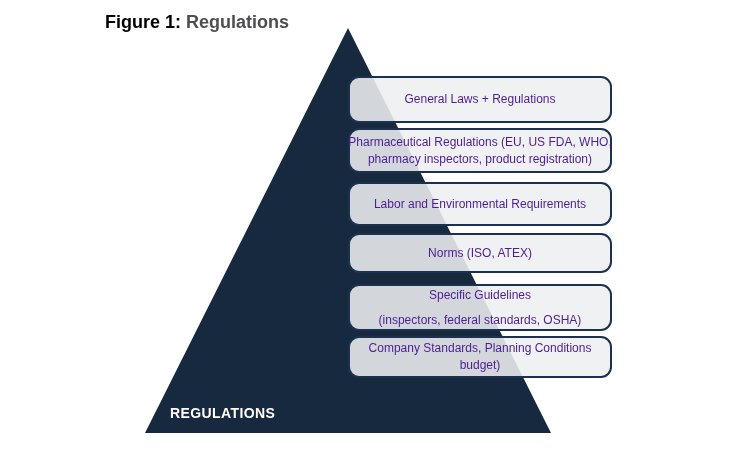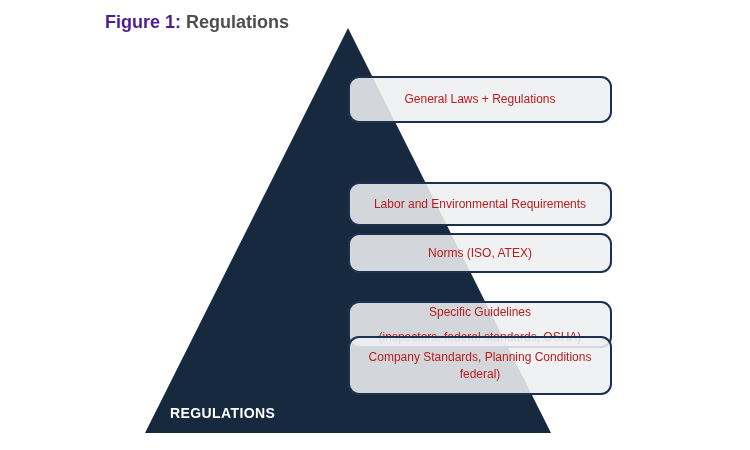--- a/index.html
+++ b/index.html
@@ -3,77 +3,81 @@
 <meta charset="utf-8">
 <style>
   html,body{margin:0;padding:0;background:#ffffff;}
   .canvas{
     position:relative;width:750px;height:450px;background:#ffffff;overflow:hidden;
     font-family:"Liberation Sans", sans-serif;
   }
   .fig-title{
     position:absolute;left:105px;top:12px;font-size:18px;font-weight:bold;white-space:nowrap;
   }
-  .fig-title .prefix{color:#4c1d95;margin-top:40px;}
+  .fig-title .prefix{color:#000000;margin-top:40px;}
   .fig-title .rest{color:#4E4E50;margin-left:5px;}
   .pyramid{
     position:absolute;left:145px;top:28px;width:406px;height:405px;
     background:#17293E;
     clip-path:polygon(50% 0, 0 100%, 100% 100%);
   }
   .pyramid-label{
     position:absolute;left:170px;top:405px;color:#ffffff;font-weight:bold;
     font-size:14px;letter-spacing:0.4px;
   }
   .pyr-box{
     position:absolute;left:348px;width:264px;box-sizing:border-box;
     background:rgba(238,239,241,0.88);
     border:2px solid #1C3150;border-radius:11px;
     display:flex;flex-direction:column;align-items:center;justify-content:center;
-    text-align:center;color:#b91c1c;font-size:12px;line-height:17px;
+    text-align:center;color:#4c1d95;font-size:12px;line-height:17px;
     gap:0px;padding:2px 4px;
   }
-  .pyr-box.spaced{gap:8px;margin-top:17px;}
+  .pyr-box.spaced{gap:8px;}
   .b1{top:76px;height:47px;}
   .b2{top:128px;height:45px;}
   .b3{top:182px;height:44px;}
   .b4{top:233px;height:40px;}
   .b5{top:284px;height:47px;}
-  .b6{top:336px;height:59px;}
+  .b6{top:336px;height:42px;}
   .box-line{white-space:nowrap;}
 </style>
 </head>
 <body>
 
 <div class="canvas">
 
   <div class="fig-title">
     <span class="prefix">Figure 1:</span><span class="rest">Regulations</span>
   </div>
 
   <div class="pyramid"></div>
 
   <div class="pyramid-label">REGULATIONS</div>
 
   <div class="pyr-box b1">
     <div class="box-line">General Laws + Regulations</div>
   </div>
 
+  <div class="pyr-box b2">
+    <div class="box-line">Pharmaceutical Regulations (EU, US FDA, WHO,</div>
+    <div class="box-line">pharmacy inspectors, product registration)</div>
+  </div>
 
   <div class="pyr-box b3">
     <div class="box-line">Labor and Environmental Requirements</div>
   </div>
 
   <div class="pyr-box b4">
     <div class="box-line">Norms (ISO, ATEX)</div>
   </div>
 
   <div class="pyr-box b5 spaced">
     <div class="box-line">Specific Guidelines</div>
     <div class="box-line">(inspectors, federal standards, OSHA)</div>
   </div>
 
   <div class="pyr-box b6">
     <div class="box-line">Company Standards, Planning Conditions</div>
-    <div class="box-line">federal)</div>
+    <div class="box-line">budget)</div>
   </div>
 
 </div>
 
 </body></html>

